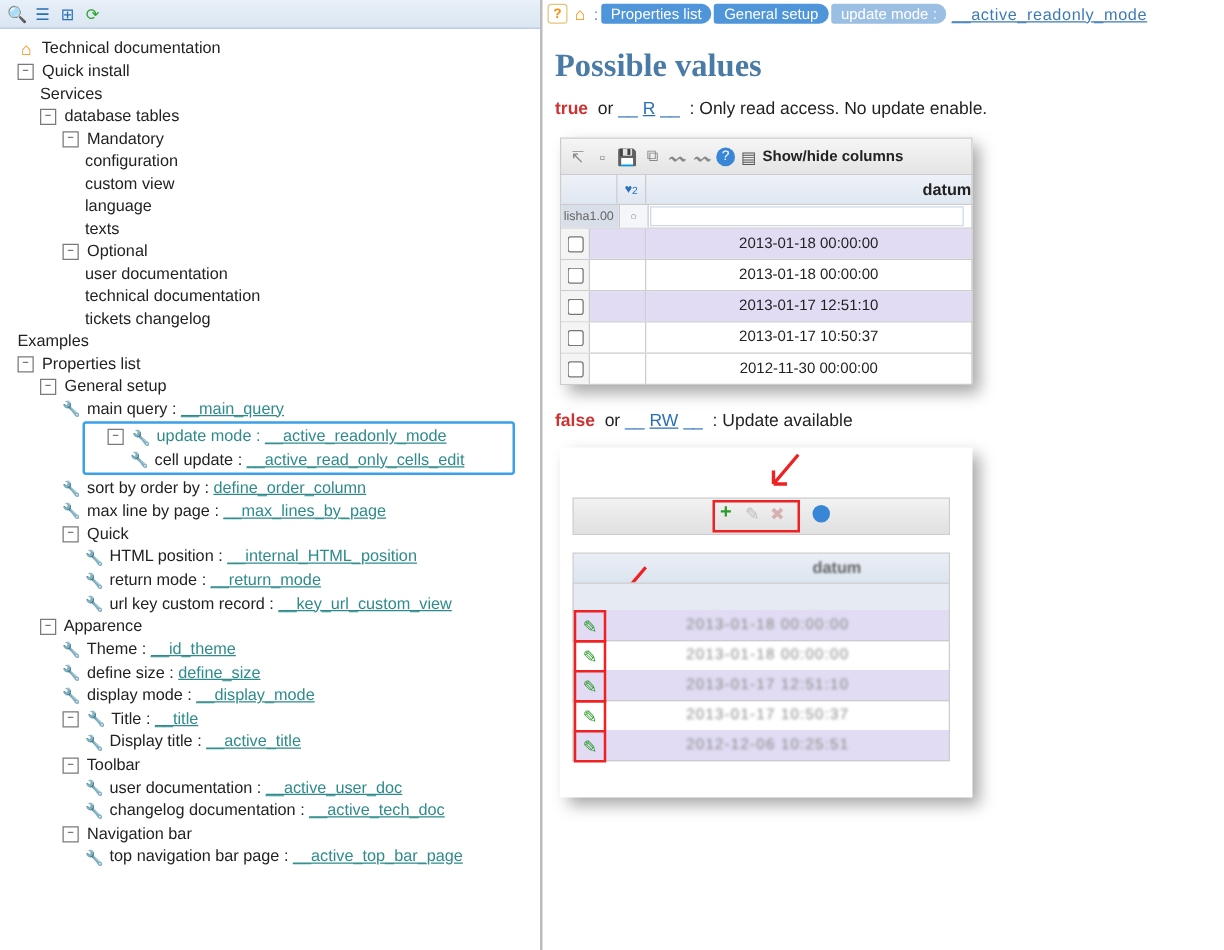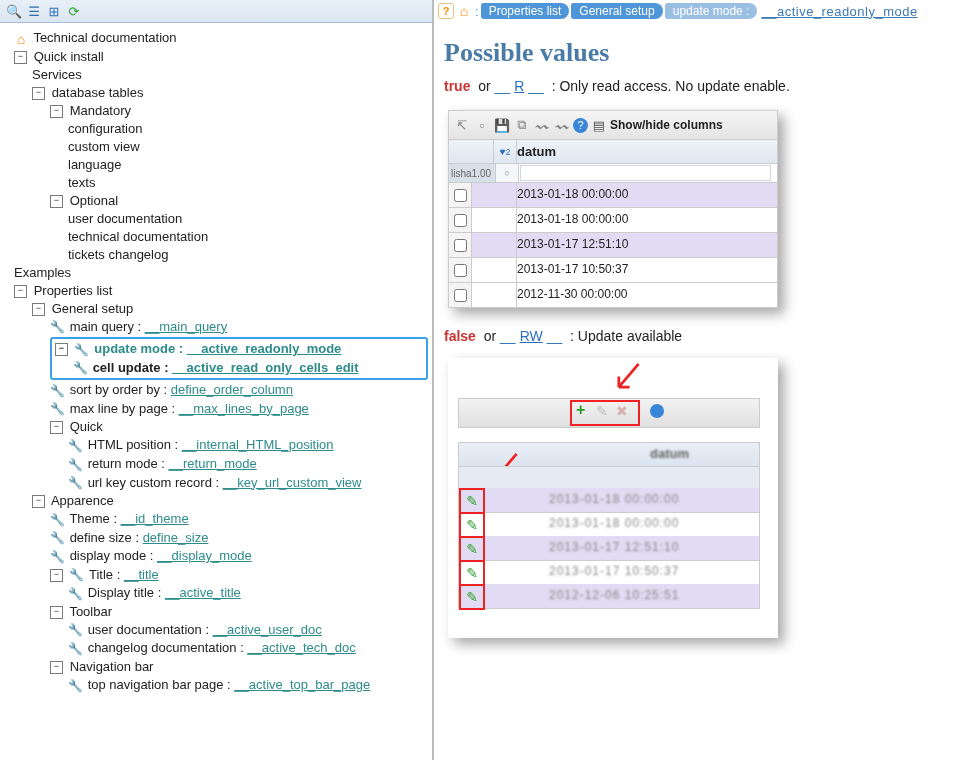--- a/index.html
+++ b/index.html
@@ -27,21 +27,21 @@
   .tree ul{list-style:none;margin:0;padding-left:18px;}
   .tree li{white-space:nowrap;}
   .expander{display:inline-block;width:11px;height:11px;line-height:9px;
     border:1px solid #7a7a7a;color:#333;font-size:9px;text-align:center;margin-right:3px;
     vertical-align:middle;background:#fff;}
   .node-icon{display:inline-block;width:14px;text-align:center;margin-right:2px;vertical-align:middle;}
   .home-ic{color:#ff8a00;font-size:14px;}
   .wrench{color:#d8a11b;font-size:12px;}
   .tree a{color:#2e8b8b;text-decoration:underline;}
   .label{color:#222;}
-  .sel-box{border:2px solid #3aa0e8;border-radius:3px;padding:1px 3px;margin:1px 0;font-weight:bold;}
+  .sel-box{border:2px solid #3aa0e8;border-radius:3px;padding:1px 18px;margin:1px 16px;}
   .sel-box li{background:#fff;}
   .sel-text{color:#2e8b8b;}
   
   .breadcrumb{height:22px;background:#fff;display:flex;align-items:center;
     padding:0 2px;font-size:13px;}
   .bc-item{background:#4f95d9;color:#fff;padding:1px 8px;border-radius:3px 10px 10px 3px;
     margin-right:2px;position:relative;font-size:12px;}
   .bc-item.light{background:#9abfe3;}
   .bc-tail{color:#3c7ab7;text-decoration:underline;letter-spacing:0.5px;margin-left:2px;}
   .bc-q{color:#ff8a00;font-weight:bold;border:1px solid #e6c37a;border-radius:3px;
@@ -59,33 +59,33 @@
     border:1px solid #ccc;display:flex;align-items:center;padding:0 4px;font-size:12px;}
   .grid-tb .sp{width:18px;height:18px;display:inline-flex;align-items:center;
     justify-content:center;margin-right:2px;font-size:13px;color:#888;}
   .grid-tb .save{color:#c9a84a;}
   .grid-tb .help{background:#3a86d6;color:#fff;border-radius:50%;width:15px;height:15px;font-size:11px;}
   .grid-head{display:flex;background:linear-gradient(#eef2f8,#dfe7f1);
     border:1px solid #ccc;border-top:none;}
   .grid-head .c1{width:44px;border-right:1px solid #ccc;}
   .grid-head .c2{width:22px;border-right:1px solid #ccc;display:flex;align-items:center;
     justify-content:center;color:#2a70b8;font-size:10px;}
-  .grid-head .c3{flex:1;text-align:left;font-weight:bold;padding:4px 0;font-size:13px;}
+  .grid-head .c3{flex:1;text-align:right;font-weight:bold;padding:4px 0;font-size:13px;}
   .grid-filter{display:flex;border:1px solid #ccc;border-top:none;}
   .grid-filter .c1{width:44px;background:#d8dfe8;color:#666;font-size:10px;
     display:flex;align-items:center;padding-left:2px;}
   .grid-filter .c2{width:22px;display:flex;align-items:center;justify-content:center;
     color:#888;font-size:9px;background:#f4f6fa;border-left:1px solid #ccc;border-right:1px solid #ccc;}
   .grid-filter .c3{flex:1;padding:1px;}
   .grid-filter input{width:98%;height:16px;border:1px solid #ccd8e8;box-sizing:border-box;}
   .grid-row{display:flex;border:1px solid #ccc;border-top:none;height:24px;}
   .grid-row .c1{width:22px;display:flex;align-items:center;justify-content:center;
     border-right:1px solid #ccc;background:#f4f4f4;}
   .grid-row .c2{width:44px;border-right:1px solid #ccc;}
-  .grid-row .c3{flex:1;text-align:left;font-size:12px;padding-top:4px;}
+  .grid-row .c3{flex:1;text-align:center;font-size:12px;padding-top:4px;}
   .grid-row.alt .c2,.grid-row.alt .c3{background:#e1dcf3;}
   
   .fig2{position:relative;background:#fff;margin:14px 0 0 12px;width:330px;height:280px;
     box-shadow:6px 6px 12px rgba(0,0,0,0.35);}
   .blur-tb{position:absolute;left:10px;top:40px;width:300px;height:28px;
     background:linear-gradient(#f2f2f2,#e0e0e0);border:1px solid #ccc;filter:blur(0.5px);}
   .blur-tb span{display:inline-block;width:18px;height:18px;margin:4px 3px;}
   .redbox-tb{position:absolute;left:122px;top:42px;width:66px;height:22px;
     border:2px solid #e22;}
   .plus{color:#2a9c2a;font-weight:bold;font-size:16px;position:absolute;left:128px;top:43px;}

